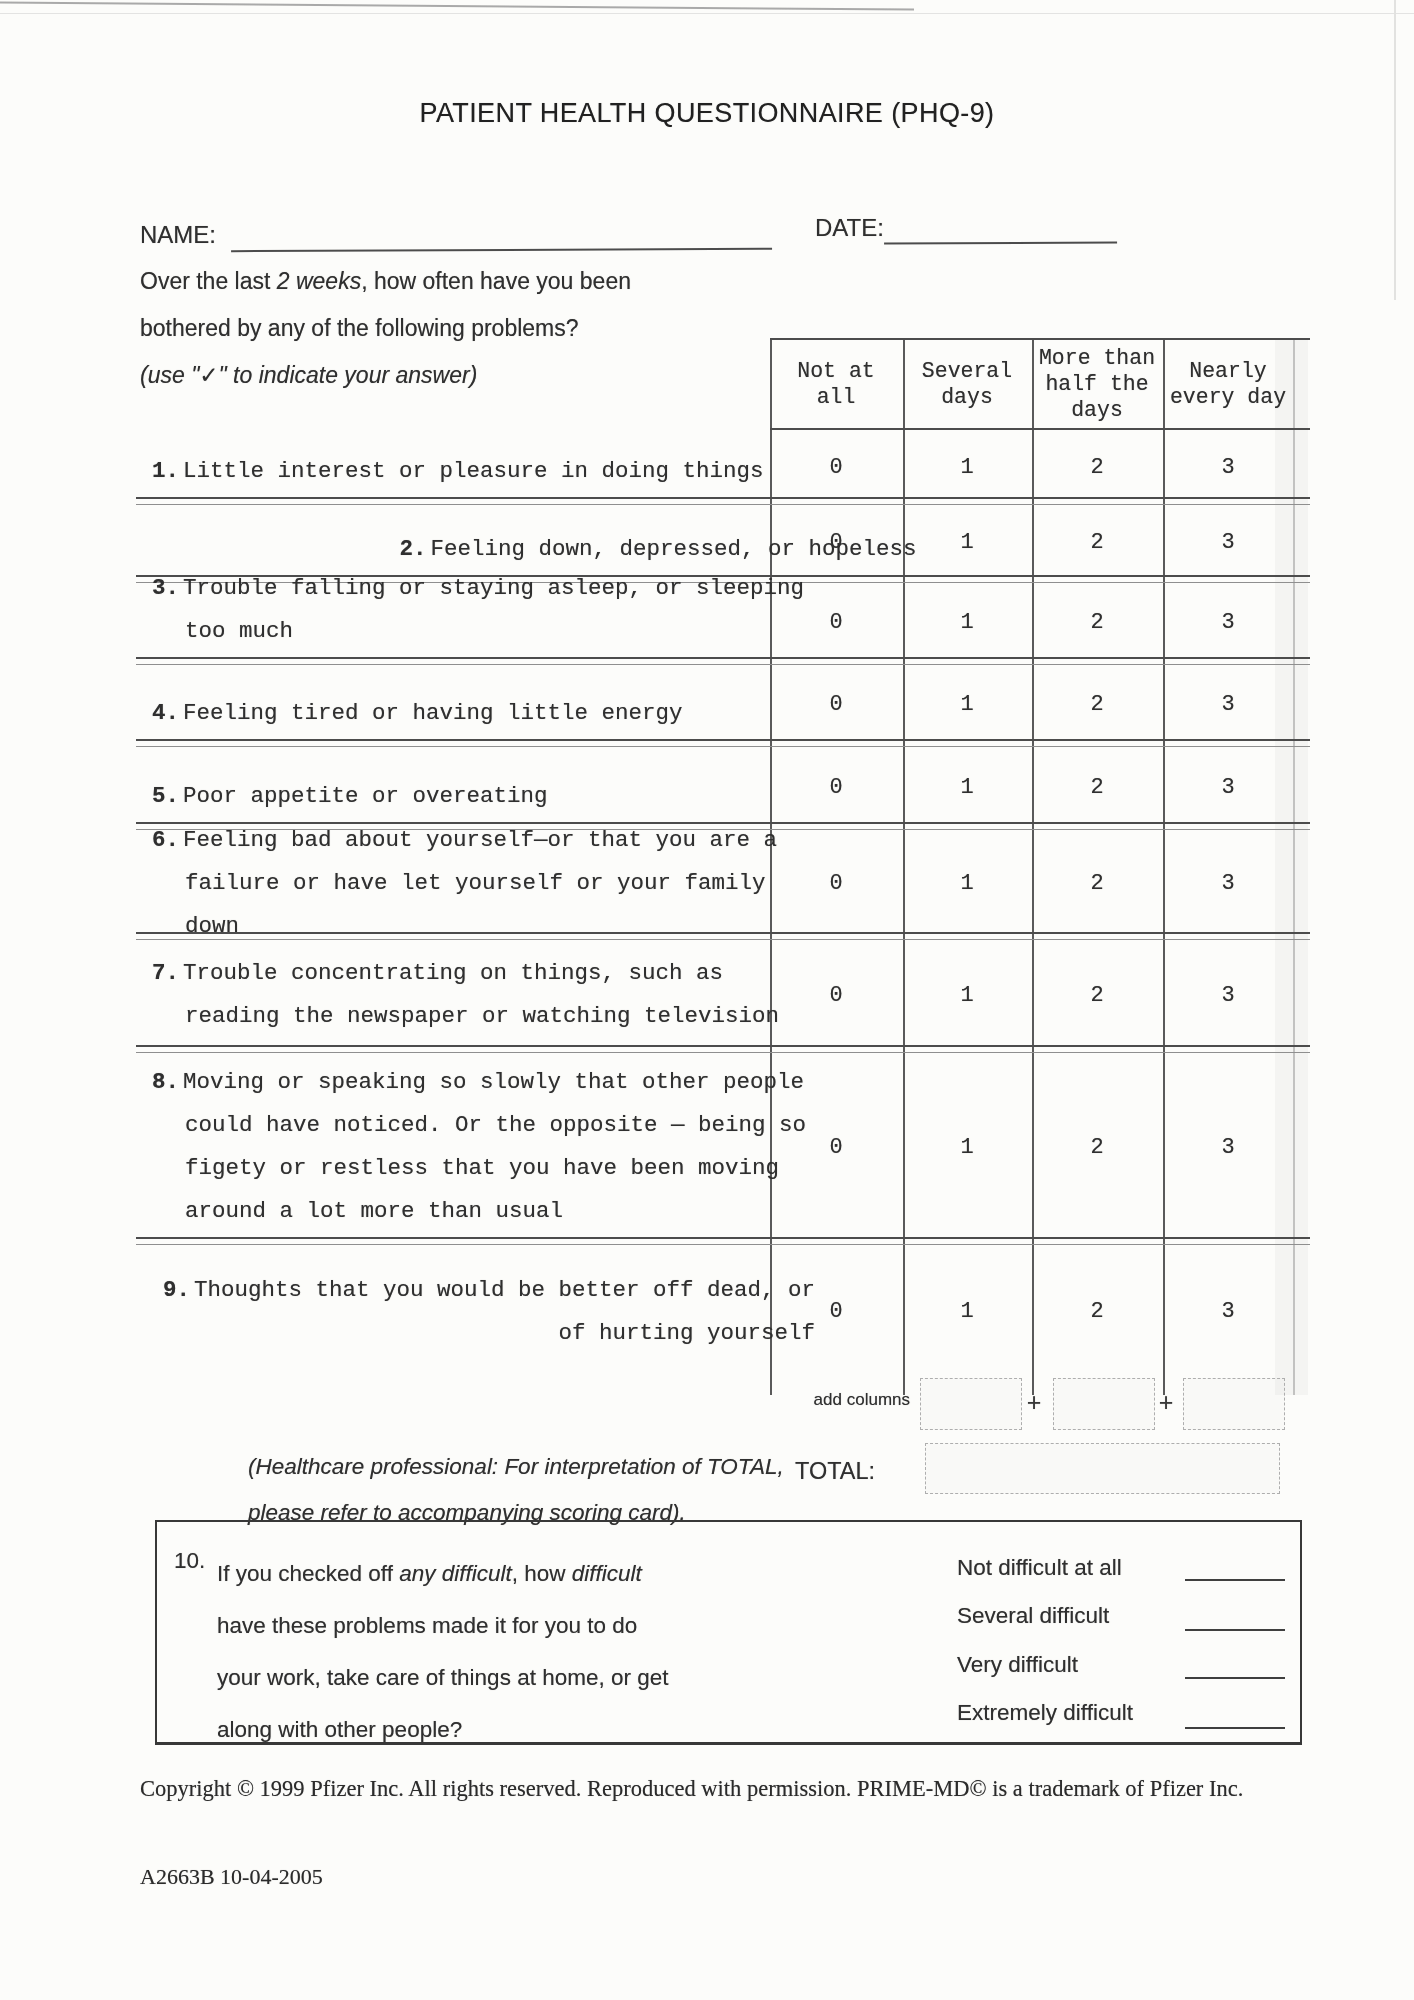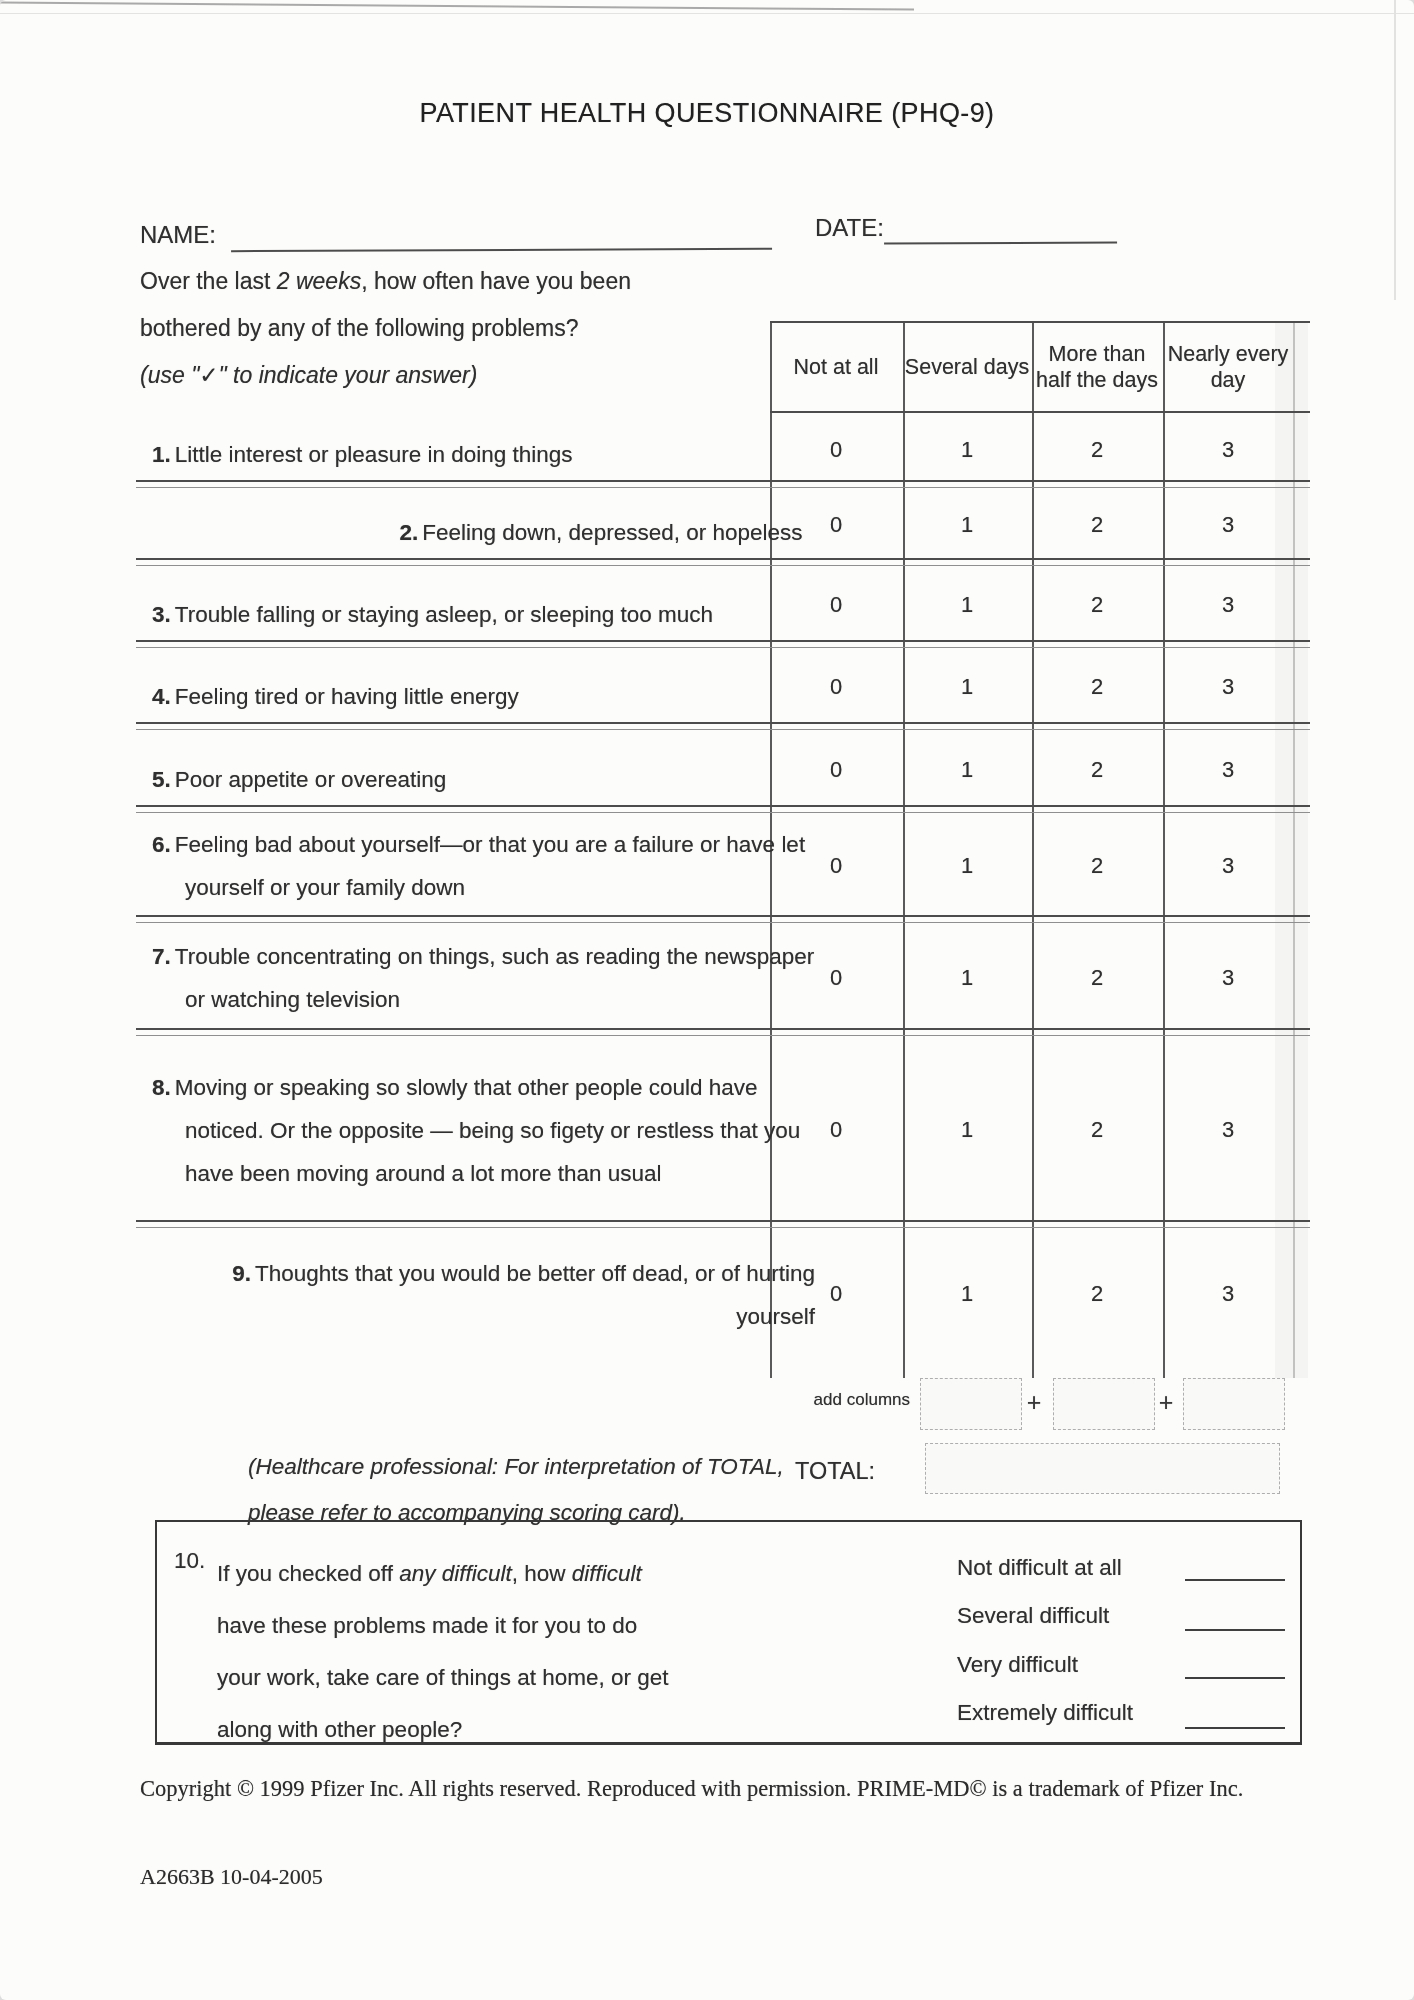--- a/index.html
+++ b/index.html
@@ -1,40 +1,40 @@
 <!DOCTYPE html>
 <html><head>
 <meta charset="utf-8">
 <style>
   html,body{margin:0;padding:0;background:#dcdcdc;}
   .page{
     position:relative;width:1414px;height:2000px;margin:0 auto;
     background:#fcfcfa;overflow:hidden;
     font-family:"Liberation Sans","DejaVu Sans",sans-serif;
-    color:#2f2f2f;text-shadow:0 0 .7px rgba(45,45,45,.5);border-radius:6px;
+    color:#2f2f2f;text-shadow:0 0 .7px rgba(45,45,45,.5);
   }
   .ab{position:absolute;}
   .it{font-style:italic;}
 
   
   .scanline-1{left:-6px;top:5px;width:920px;height:2px;background:#8d8d8d;transform:rotate(.45deg);opacity:.75;}
   .scanline-2{left:0;top:13px;width:1414px;height:1px;background:#c9c9c9;opacity:.5;}
   .scan-right-edge{left:1394px;top:0;width:2px;height:300px;background:#e2e2e0;}
 
   .title{left:0;right:0;top:98px;text-align:center;font-size:27px;letter-spacing:.4px;color:#212121;}
 
   .nm-label{left:140px;top:221px;font-size:24px;}
   .nm-line{left:231px;top:219px;width:541px;height:30px;border-bottom:2.2px solid #4c4c4c;transform:rotate(-.25deg);}
   .dt-label{left:815px;top:214px;font-size:24px;}
   .dt-line{left:884px;top:212px;width:233px;height:30px;border-bottom:2.2px solid #4c4c4c;transform:rotate(-.3deg);}
 
   .intro{left:140px;top:258px;width:600px;font-size:23px;line-height:47px;}
 
   
-  .qtable{left:136px;top:321px;width:1174px;height:1057px;}
+  .qtable{left:136px;top:338px;width:1174px;height:1057px;font-family:Liberation Mono, monospace;}
   .vline{position:absolute;top:0;height:100%;width:2px;background:#5a5a5a;}
   .v0{left:634px;}.v1{left:767px;}.v2{left:896px;}.v3{left:1027px;}
   .v4{left:1157px;background:rgba(90,90,90,.32);}
   .colband{position:absolute;left:1139px;top:0;width:33px;height:100%;background:rgba(70,70,70,.045);}
   .htop{position:absolute;left:634px;right:0;top:0;height:0;border-top:2.4px solid #4c4c4c;}
   .hbot{position:absolute;left:634px;right:0;top:90px;height:0;border-top:2.2px solid #4c4c4c;}
   .hcell{position:absolute;top:2px;height:88px;width:126px;display:flex;align-items:center;justify-content:center;
          text-align:center;font-size:21.5px;line-height:26px;}
   .hc0{left:637px;}.hc1{left:768px;}.hc2{left:898px;}.hc3{left:1029px;}
 

